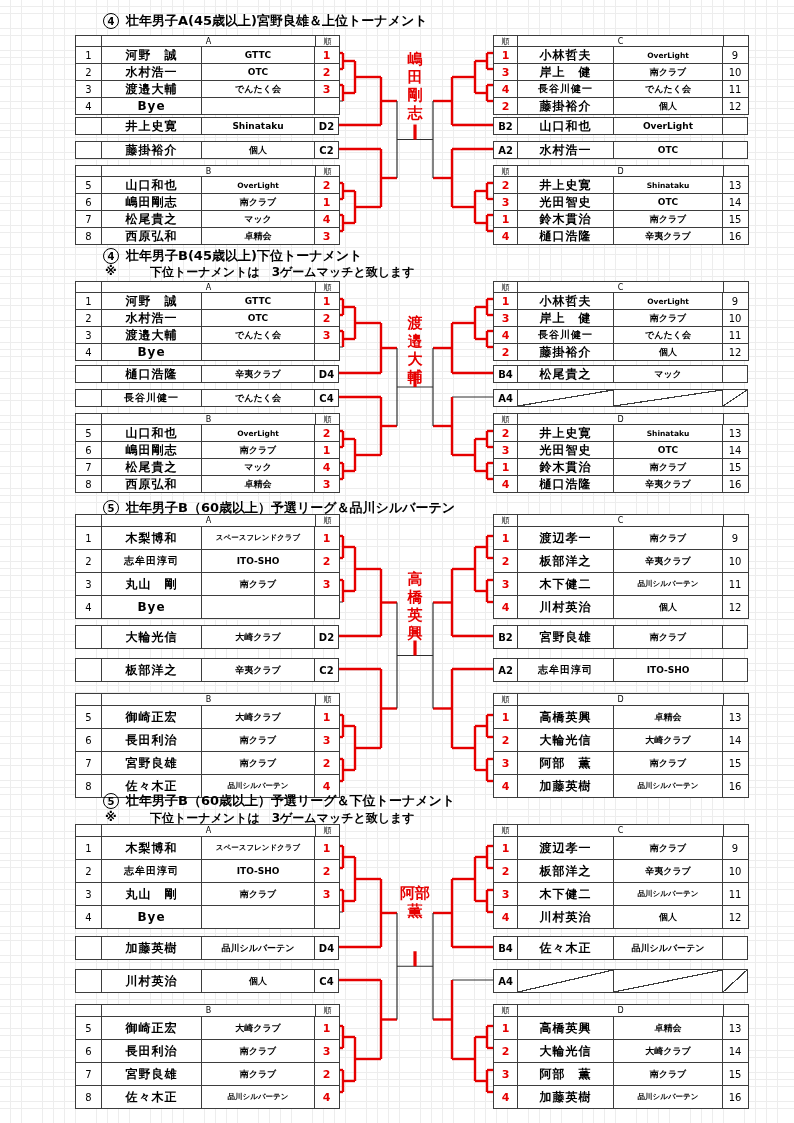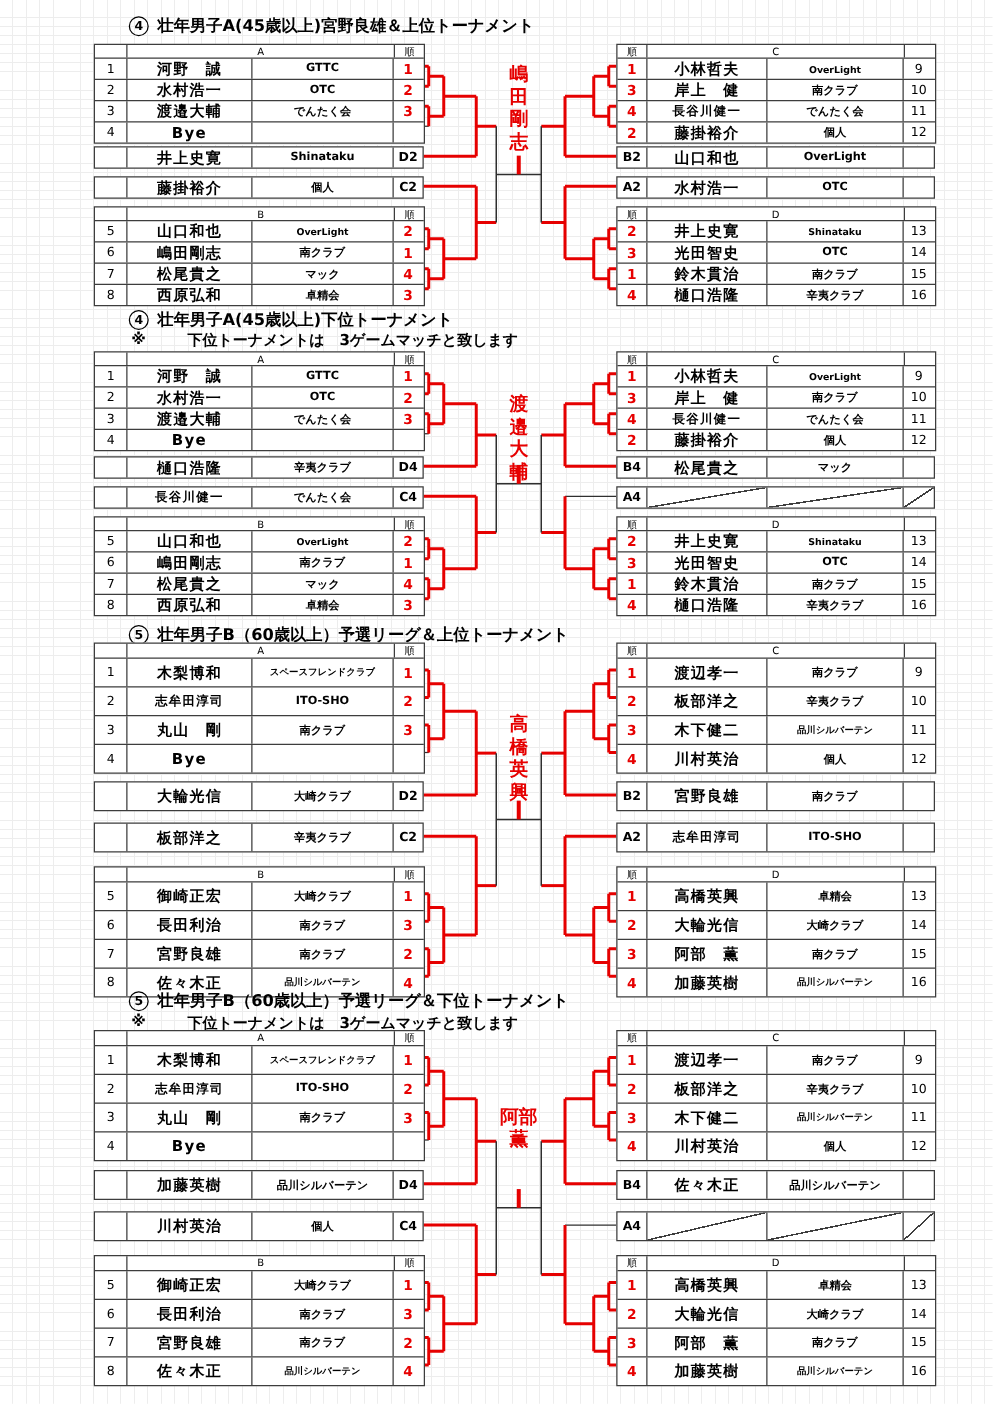--- a/index.html
+++ b/index.html
@@ -442,21 +442,21 @@
       </div>
       <div class="trow">
         <div class="tcell cell-rank" style="width: 23px; height: 16px;">4</div>
         <div class="tcell cell-name" style="width: 96px; height: 16px;">樋口浩隆</div>
         <div class="tcell cell-club" style="width: 109px; height: 16px;">辛夷クラブ</div>
         <div class="tcell cell-no" style="width: 25px; height: 16px;">16</div>
       </div>
     </div>
     <div class="title" style="top: 247px;">
       <span class="badge">4</span>
-      <span>壮年男子A(45歳以上)下位トーナメント</span>
+      <span>壮年男子B(45歳以上)下位トーナメント</span>
     </div>
     <div class="note" style="top: 264px;">
       <span class="mark">※</span>
       <span class="ntext">下位トーナメントは　3ゲームマッチと致します</span>
     </div>
     <div class="champ" style="left: 402px; top: 314px;">渡邉大輔</div>
     <div class="ttable" style="left: 75px; top: 281px;">
       <div class="trow">
         <div class="tcell hdrcell" style="width: 25px; height: 10px;"></div>
         <div class="tcell hdrcell" style="width: 214px; height: 10px;">A</div>
@@ -607,21 +607,21 @@
       </div>
       <div class="trow">
         <div class="tcell cell-rank" style="width: 23px; height: 16px;">4</div>
         <div class="tcell cell-name" style="width: 96px; height: 16px;">樋口浩隆</div>
         <div class="tcell cell-club" style="width: 109px; height: 16px;">辛夷クラブ</div>
         <div class="tcell cell-no" style="width: 25px; height: 16px;">16</div>
       </div>
     </div>
     <div class="title" style="top: 499px;">
       <span class="badge">5</span>
-      <span>壮年男子B（60歳以上）予選リーグ＆上位トーナメント</span>
+      <span>壮年男子B（60歳以上）予選リーグ＆品川シルバーテン</span>
     </div>
     <div class="champ" style="left: 402px; top: 570px;">高橋英興</div>
     <div class="ttable" style="left: 75px; top: 514px;">
       <div class="trow">
         <div class="tcell hdrcell" style="width: 25px; height: 11px;"></div>
         <div class="tcell hdrcell" style="width: 214px; height: 11px;">A</div>
         <div class="tcell hdrcell" style="width: 24px; height: 11px;">順</div>
       </div>
       <div class="trow">
         <div class="tcell cell-no" style="width: 25px; height: 22px;">1</div>

